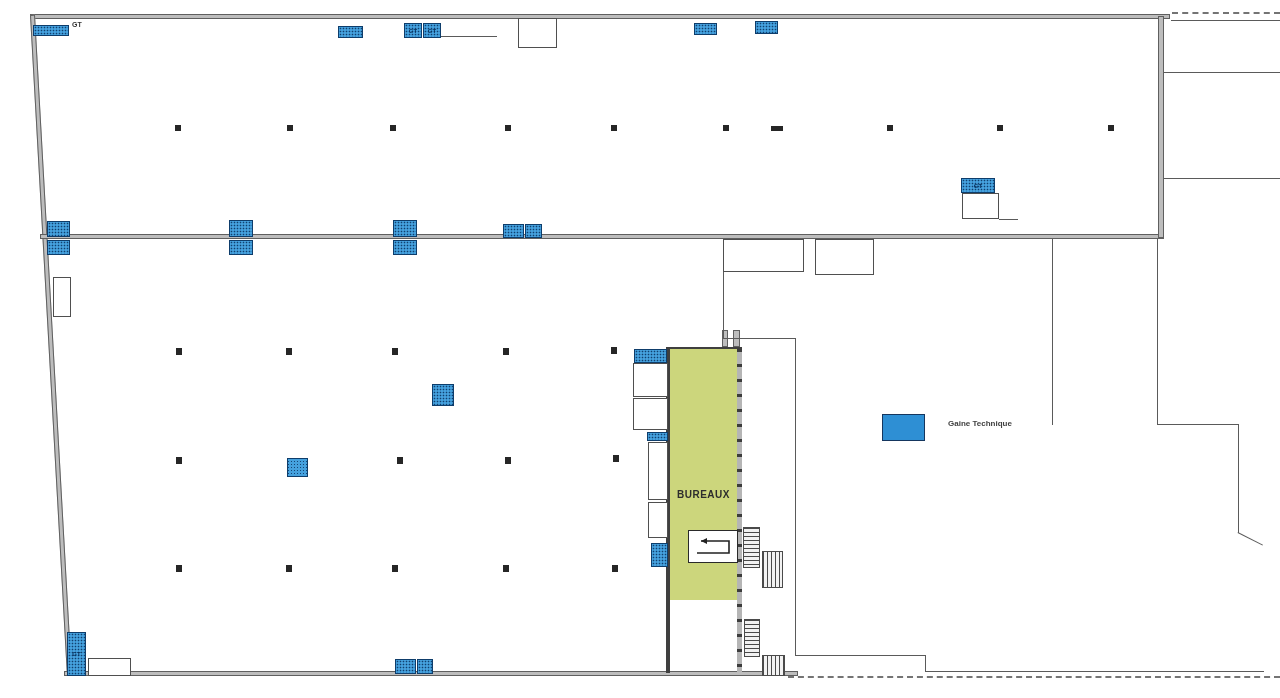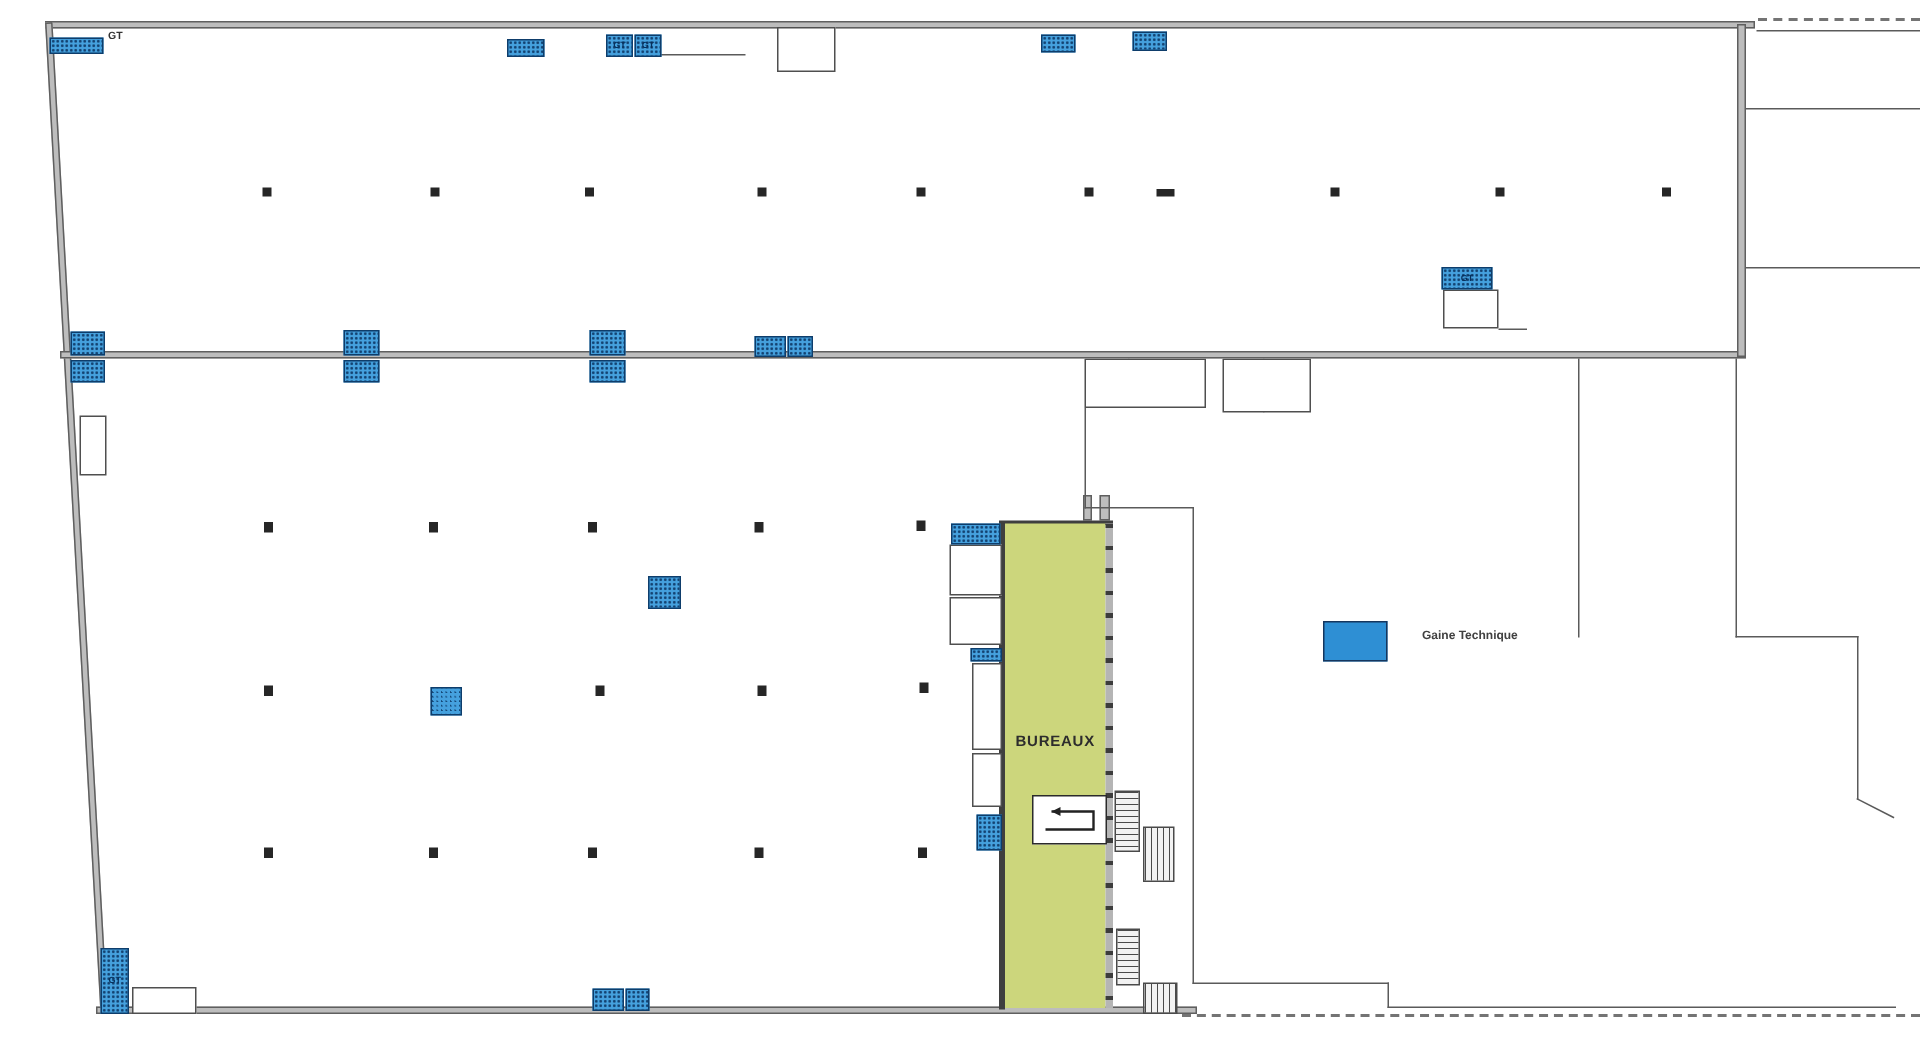--- a/index.html
+++ b/index.html
@@ -28,21 +28,21 @@
   .gt-lab{left:72px;top:21px;font-size:7px;font-weight:bold;}
   .legend-lab{left:948px;top:419px;font-size:8px;font-weight:bold;color:#414141;}
   .bureaux-lab{left:0;top:140px;width:100%;text-align:center;font-size:10px;font-weight:bold;
                letter-spacing:.5px;color:#2d2d2d;z-index:5;}
 </style>
 </head>
 <body>
 
 <div id="plan">
 
-  <div class="bureaux-zone" style="left: 670px; top: 349px; width: 67px; height: 323px;">
+  <div class="bureaux-zone" style="left: 670px; top: 349px; width: 67px; height: 251px;">
     <span class="txt bureaux-lab">BUREAUX</span>
   </div>
 
   <div class="bureaux-right-wall" style="left: 737px; top: 349px; width: 5px; height: 323px;"></div>
 
   <div class="ramp" style="left: 688px; top: 530px; width: 50px; height: 33px;">
     <svg width="50" height="33" viewBox="0 0 50 33">
       <path d="M 8 22 H 40 V 10 H 12" fill="none" stroke="#222" stroke-width="1.6"></path>
       <path d="M 12 10 l 6 -3 v 6 z" fill="#222"></path>
     </svg>

